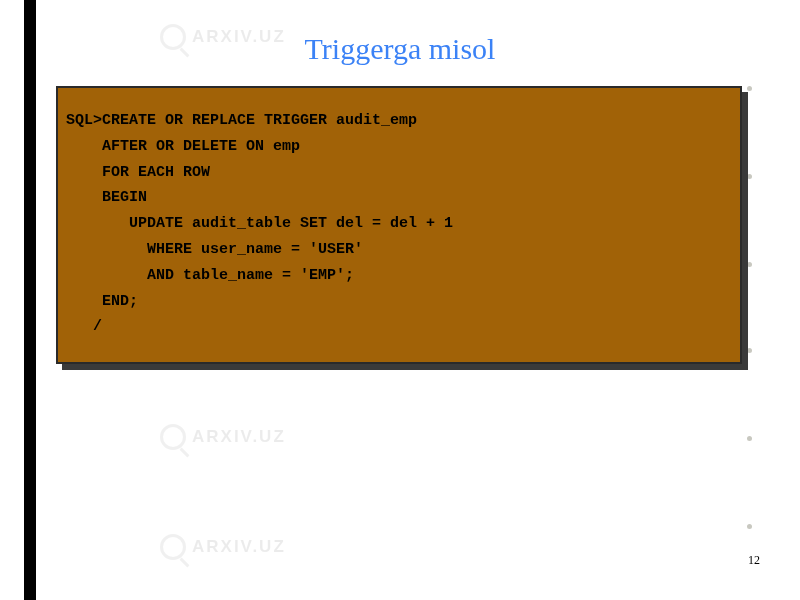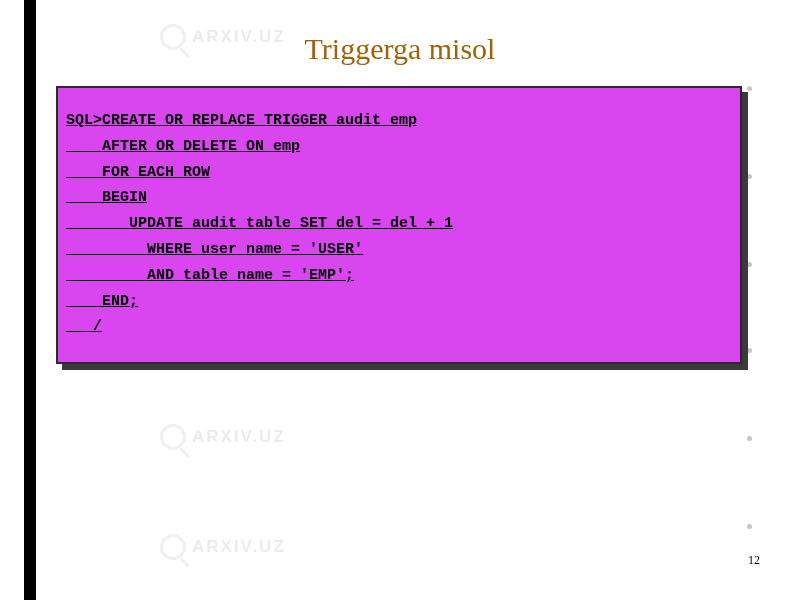--- a/index.html
+++ b/index.html
@@ -24,47 +24,46 @@
   background: #000000;
 }
 .slide-title {
   position: absolute;
   top: 32px;
   left: 0;
   right: 0;
   text-align: center;
   font-size: 30px;
   font-family: Georgia, 'Times New Roman', serif;
-  color: #a16207;
+  color: #3b82f6;
   font-weight: normal;
 }
 .code-box-shadow {
   position: absolute;
   top: 92px;
   left: 62px;
   width: 686px;
   height: 278px;
   background: #3a3a3a;
 }
 .code-box {
   position: absolute;
   top: 86px;
   left: 56px;
   width: 686px;
   height: 278px;
-  background: #d946ef;
+  background: #a16207;
   border: 2px solid #2a2a2a;
   padding: 20px 8px;
   font-family: 'Courier New', Courier, monospace;
   font-size: 15px;
   font-weight: bold;
   color: #000000;
   line-height: 1.72;
   white-space: pre;
-  text-decoration: underline;
 }
 .page-number {
   position: absolute;
   bottom: 32px;
   right: 40px;
   font-size: 12px;
   font-family: 'Times New Roman', serif;
   color: #000000;
 }
 .watermark {

